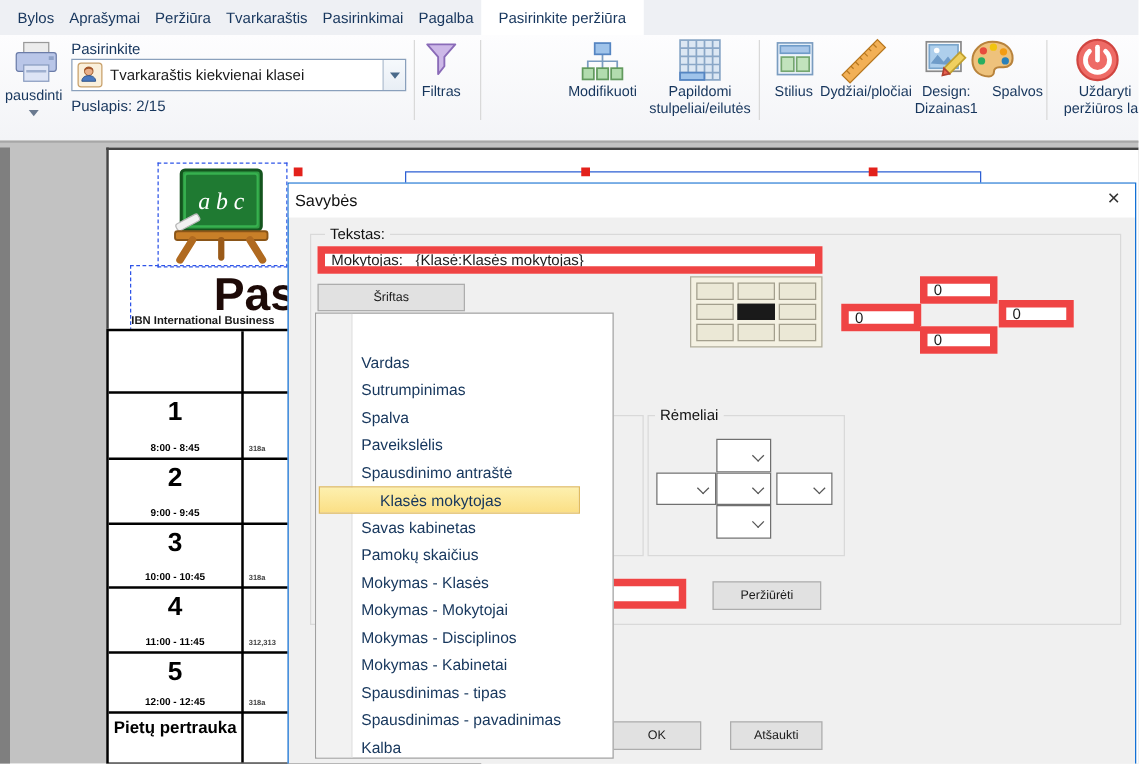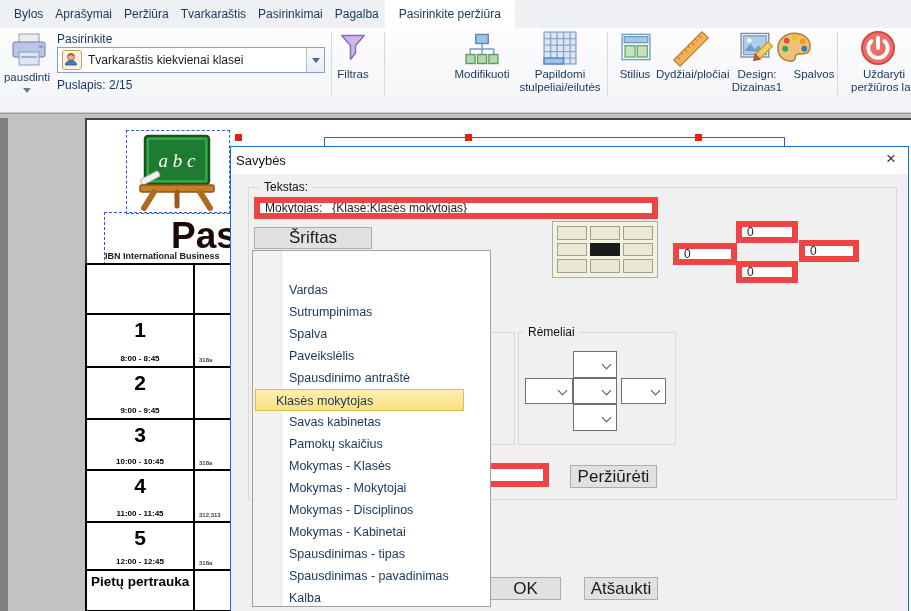--- a/index.html
+++ b/index.html
@@ -52,39 +52,39 @@
   .dialog{position:absolute;left:230px;top:146px;width:679px;height:475px;background:#f0f0f0;
           border:1px solid #1271d6;box-sizing:border-box;z-index:5;font-size:12px;color:#111;}
   .dlg-titlebar{position:absolute;left:0;top:0;width:100%;height:27px;background:#fff;display:flex;align-items:center;}
   .dlg-title{margin-left:5px;font-size:13px;color:#111;}
   .dlg-close{position:absolute;right:12px;top:2px;font-size:17px;color:#333;cursor:default;}
   .fieldset{position:absolute;border:1px solid #d9d9d9;}
   .fs-label{position:absolute;padding:0 4px;background:#f0f0f0;font-size:12px;color:#111;}
   .txt-input{position:absolute;border:6px solid #ef4444;background:#fff;font-family:"Liberation Sans",sans-serif;
              font-size:12px;color:#1a1a1a;padding:0 0 0 5px;box-sizing:border-box;}
   .btn{position:absolute;background:#e1e1e1;border:1px solid #adadad;font-family:"Liberation Sans",sans-serif;
-       font-size:17px;color:#1a1a1a;display:flex;align-items:center;justify-content:center;box-sizing:border-box;}
+       font-size:10px;color:#1a1a1a;display:flex;align-items:center;justify-content:center;box-sizing:border-box;}
   .align-grid{position:absolute;left:321px;top:74px;width:106px;height:57px;background:#f4f1e2;border:1px solid #b0ad9d;
               box-sizing:border-box;display:grid;grid-template-columns:repeat(3,1fr);grid-template-rows:repeat(3,1fr);gap:3px;padding:4px;}
   .align-cell{background:#ebe8d6;border:1px solid #a39f8d;}
   .align-cell.sel{background:#1a1a1a;border-color:#1a1a1a;}
   .sel-box{position:absolute;background:#fff;border:1px solid #707070;box-sizing:border-box;}
   .chev{position:absolute;right:6px;bottom:9px;width:6px;height:6px;border-right:1.5px solid #555;border-bottom:1.5px solid #555;transform:rotate(45deg);}
   .stub-combo{position:absolute;background:#fff;border:1px solid #7a7a7a;box-sizing:border-box;}
   .stub-btn{position:absolute;right:0;top:0;bottom:0;width:12px;background:#dcdcdc;border-left:1px solid #9a9a9a;}
   .stub-tri{position:absolute;left:2px;top:4px;width:0;height:0;border-top:5px solid #222;border-right:5px solid transparent;}
   .focus-dropbtn{position:absolute;left:232px;top:107px;width:16px;height:23px;background:#fff;border:2px solid #0078d7;box-sizing:border-box;}
 
   
   .dropdown{position:absolute;left:252px;top:250px;width:239px;height:357px;background:#fff;border:1px solid #a0a0a0;
             box-sizing:border-box;z-index:10;overflow:hidden;}
   .dd-gutter{position:absolute;left:0;top:0;width:28px;height:100%;background:#f2f2f2;border-right:1px solid #e3e3e3;}
   .dd-item{position:absolute;left:0;width:100%;height:22px;line-height:22px;padding-left:36px;box-sizing:border-box;
            font-size:12.5px;color:#16365c;cursor:default;}
-  .dd-item.hl{left:2px;width:209px;padding-left:20px;background:linear-gradient(#fdf0af,#fbdf85);border:1px solid #e0bb60;box-sizing:border-box;}
+  .dd-item.hl{left:2px;width:209px;padding-left:48px;background:linear-gradient(#fdf0af,#fbdf85);border:1px solid #e0bb60;box-sizing:border-box;}
 
   svg{display:block;}
 </style>
 </head>
 <body>
 
 <div class="screen">
 
   <div class="menubar">
     <div class="menu-item">Bylos</div>

